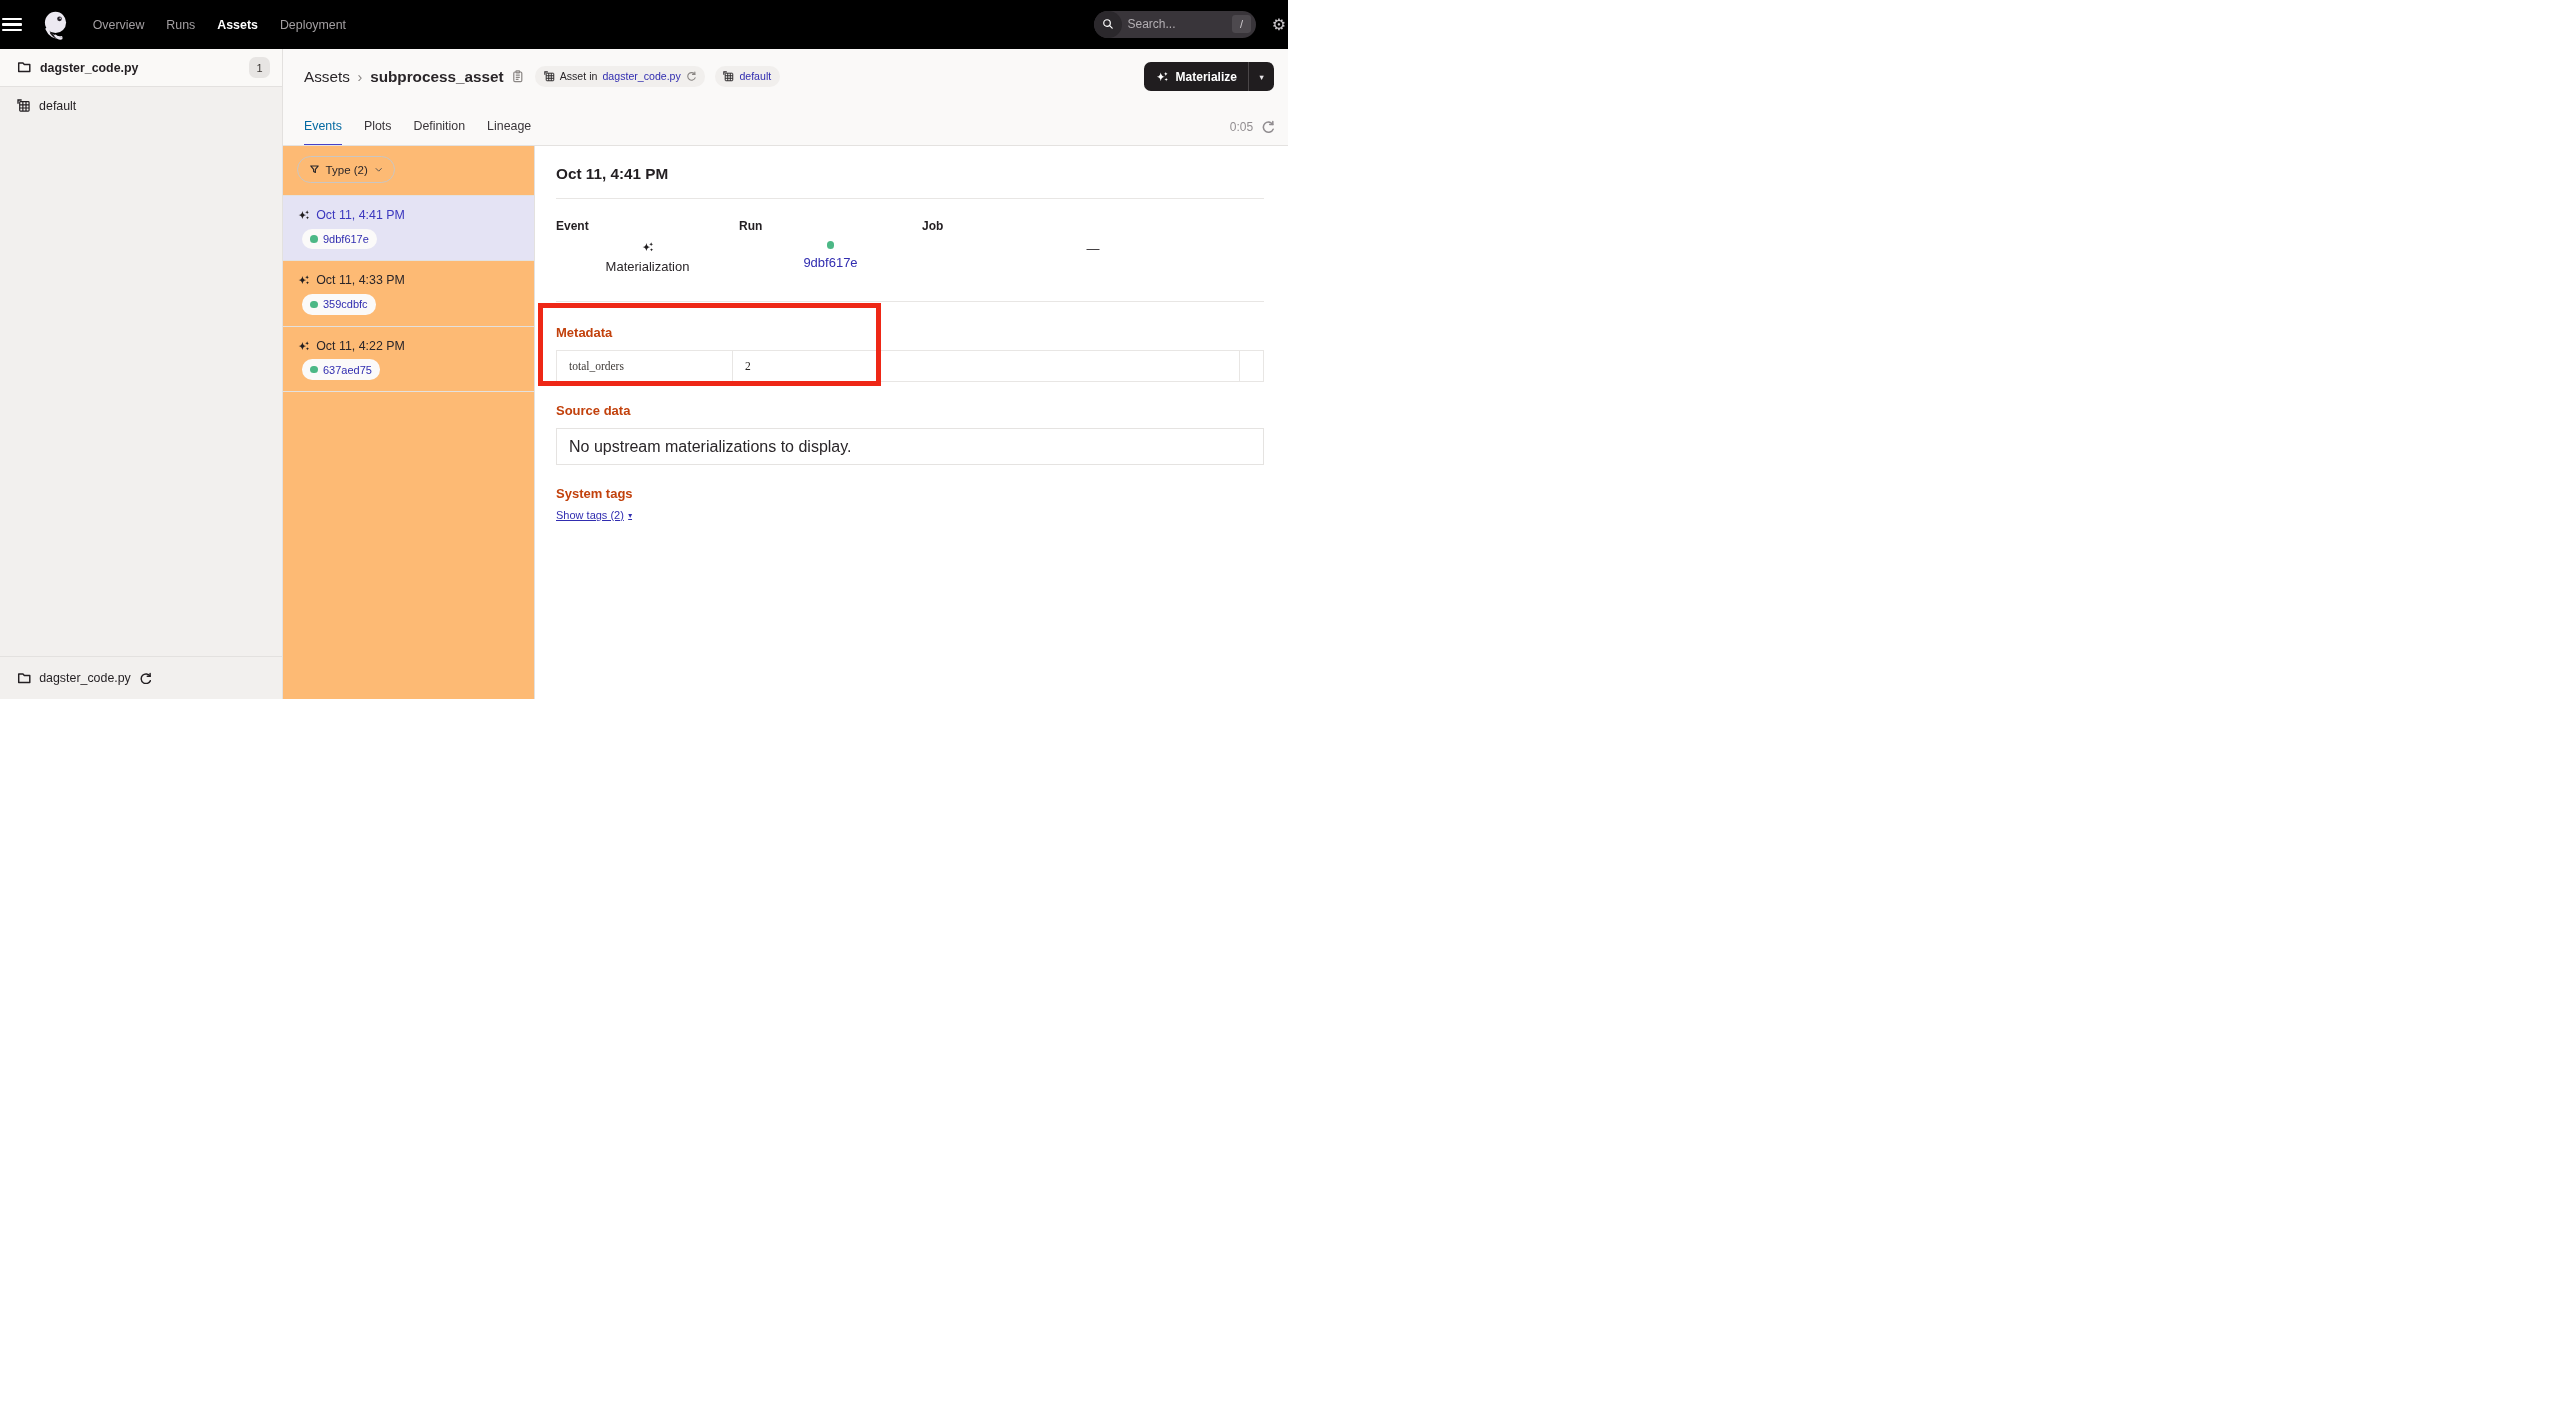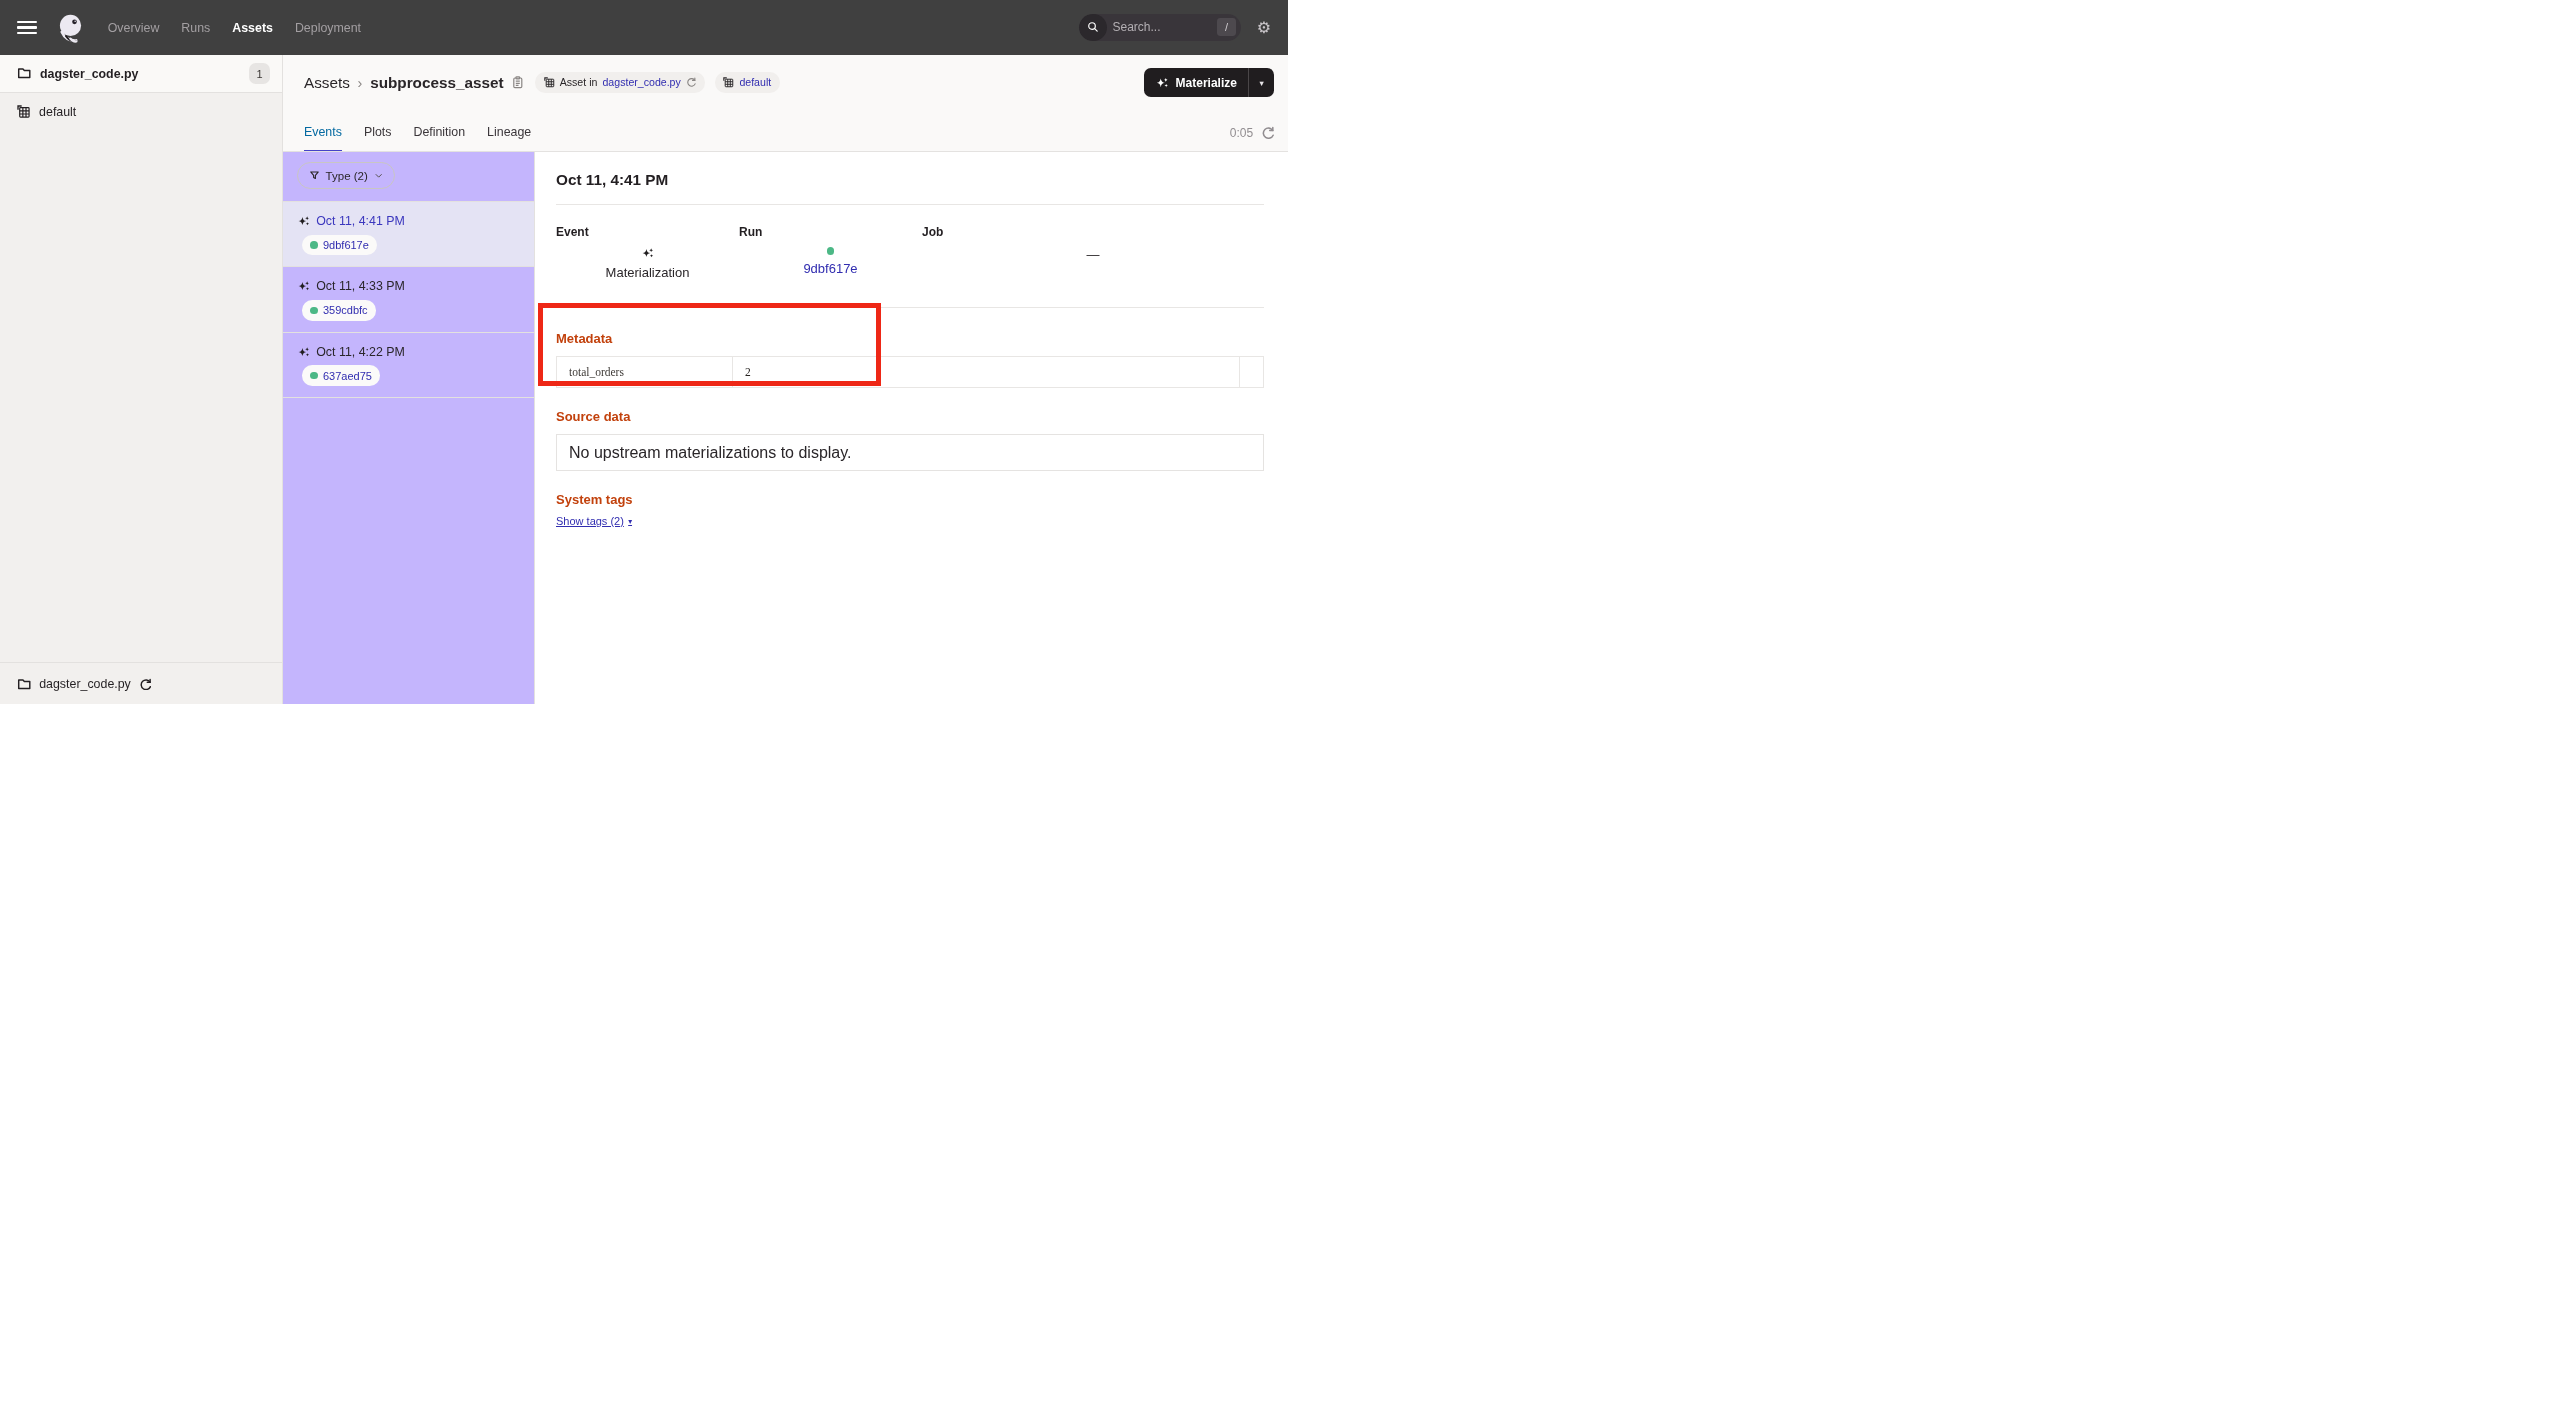--- a/index.html
+++ b/index.html
@@ -1,20 +1,20 @@
 <!DOCTYPE html>
 <html style="font-size:13.6px"><head>
 <meta charset="utf-8">
 <style>
   * { margin:0; padding:0; box-sizing:border-box; }
   html,body { width:1288px; height:704px; overflow:hidden; }
   body { font-family:"Liberation Sans", sans-serif; background:#fff; position:relative; color:#2a2629; }
 
   
-  .topnav { height:55px; background:#404040; display:flex; align-items:center; padding:0 17px; }
+  .topnav { height:49px; background:#000000; display:flex; align-items:center; padding:0 2px; }
   .hamburger { width:20.4px; display:flex; flex-direction:column; gap:3.8px; cursor:pointer; margin-right:15.3px; }
   .hamburger span { display:block; height:2.1px; background:#fff; border-radius:0.9px; }
   .logo { width:36px; height:36px; display:flex; align-items:center; justify-content:center; margin-right:19px; }
   .navlinks { display:flex; gap:22px; align-items:center; }
   .navlink { font-size:12.4px; color:#a39fa2; cursor:pointer; text-decoration:none; }
   .navlink.active { color:#ffffff; font-weight:700; }
   .search { margin-left:auto; width:162px; height:26.4px; border-radius:13.6px; background:#39353a; display:flex; align-items:center; overflow:hidden; }
   .search .mag { width:28px; height:26.4px; border-radius:13.6px; background:#2b282c; display:flex; align-items:center; justify-content:center; flex:0 0 auto; }
   .search input { flex:1; min-width:0; background:transparent; border:none; outline:none; color:#d6d2d6; font-size:12px; font-family:"Liberation Sans",sans-serif; padding:0 5.1px; }
   .search input::placeholder { color:#b3afb3; }
@@ -44,21 +44,21 @@
   .materialize .mt-sep { width:0.9px; background:#4a4648; margin:0; }
   .materialize .mt-caret { width:25.6px; display:flex; align-items:center; justify-content:center; font-size:8.5px; color:#e8e5e8; }
   .ph-row2 { margin-top:auto; display:flex; align-items:flex-end; }
   .tabs { display:flex; gap:22px; }
   .tab { font-size:12.4px; color:#3a363a; padding-bottom:11px; border-bottom:1.7px solid transparent; cursor:pointer; }
   .tab.active { color:#0369a1; border-bottom-color:#4642c8; font-weight:400; }
   .timer { margin-left:auto; display:flex; align-items:center; gap:7.7px; padding-bottom:11px; color:#918d90; font-size:12px; }
 
   
   .content { flex:1; display:flex; min-height:0; }
-  .events { width:252px; background:#c4b5fd; border-right:0.9px solid #e3e1df; display:flex; flex-direction:column; }
+  .events { width:252px; background:#fdba74; border-right:0.9px solid #e3e1df; display:flex; flex-direction:column; }
   .ev-filter { padding:10.2px 13.6px 12px; }
   .filter-btn { display:inline-flex; align-items:center; gap:6px; height:27px; padding:0 11px; border:0.9px solid #c9c6c3; border-radius:13.6px; background:transparent; font-size:11.5px; color:#2a2629; font-family:"Liberation Sans",sans-serif; cursor:pointer; }
   .ev-rows { border-top:0.9px solid #e3e1df; }
   .ev-row { padding:12px 13.6px 11px; border-bottom:0.9px solid #e3e1df; cursor:pointer; }
   .ev-row.selected { background:#e4e3f4; }
   .ev-time { display:flex; align-items:center; gap:6.8px; font-size:12.4px; color:#2a262a; }
   .ev-row.selected .ev-time { color:#3b37be; }
   .run-pill { margin:6.8px 0 0 5.1px; display:inline-flex; align-items:center; gap:5.1px; height:20.4px; border-radius:10.2px; background:#fbfaf9; padding:0 8.5px; font-size:11px; }
   .dot { width:7.7px; height:7.7px; border-radius:50%; background:#4cb886; flex:0 0 auto; }
 

